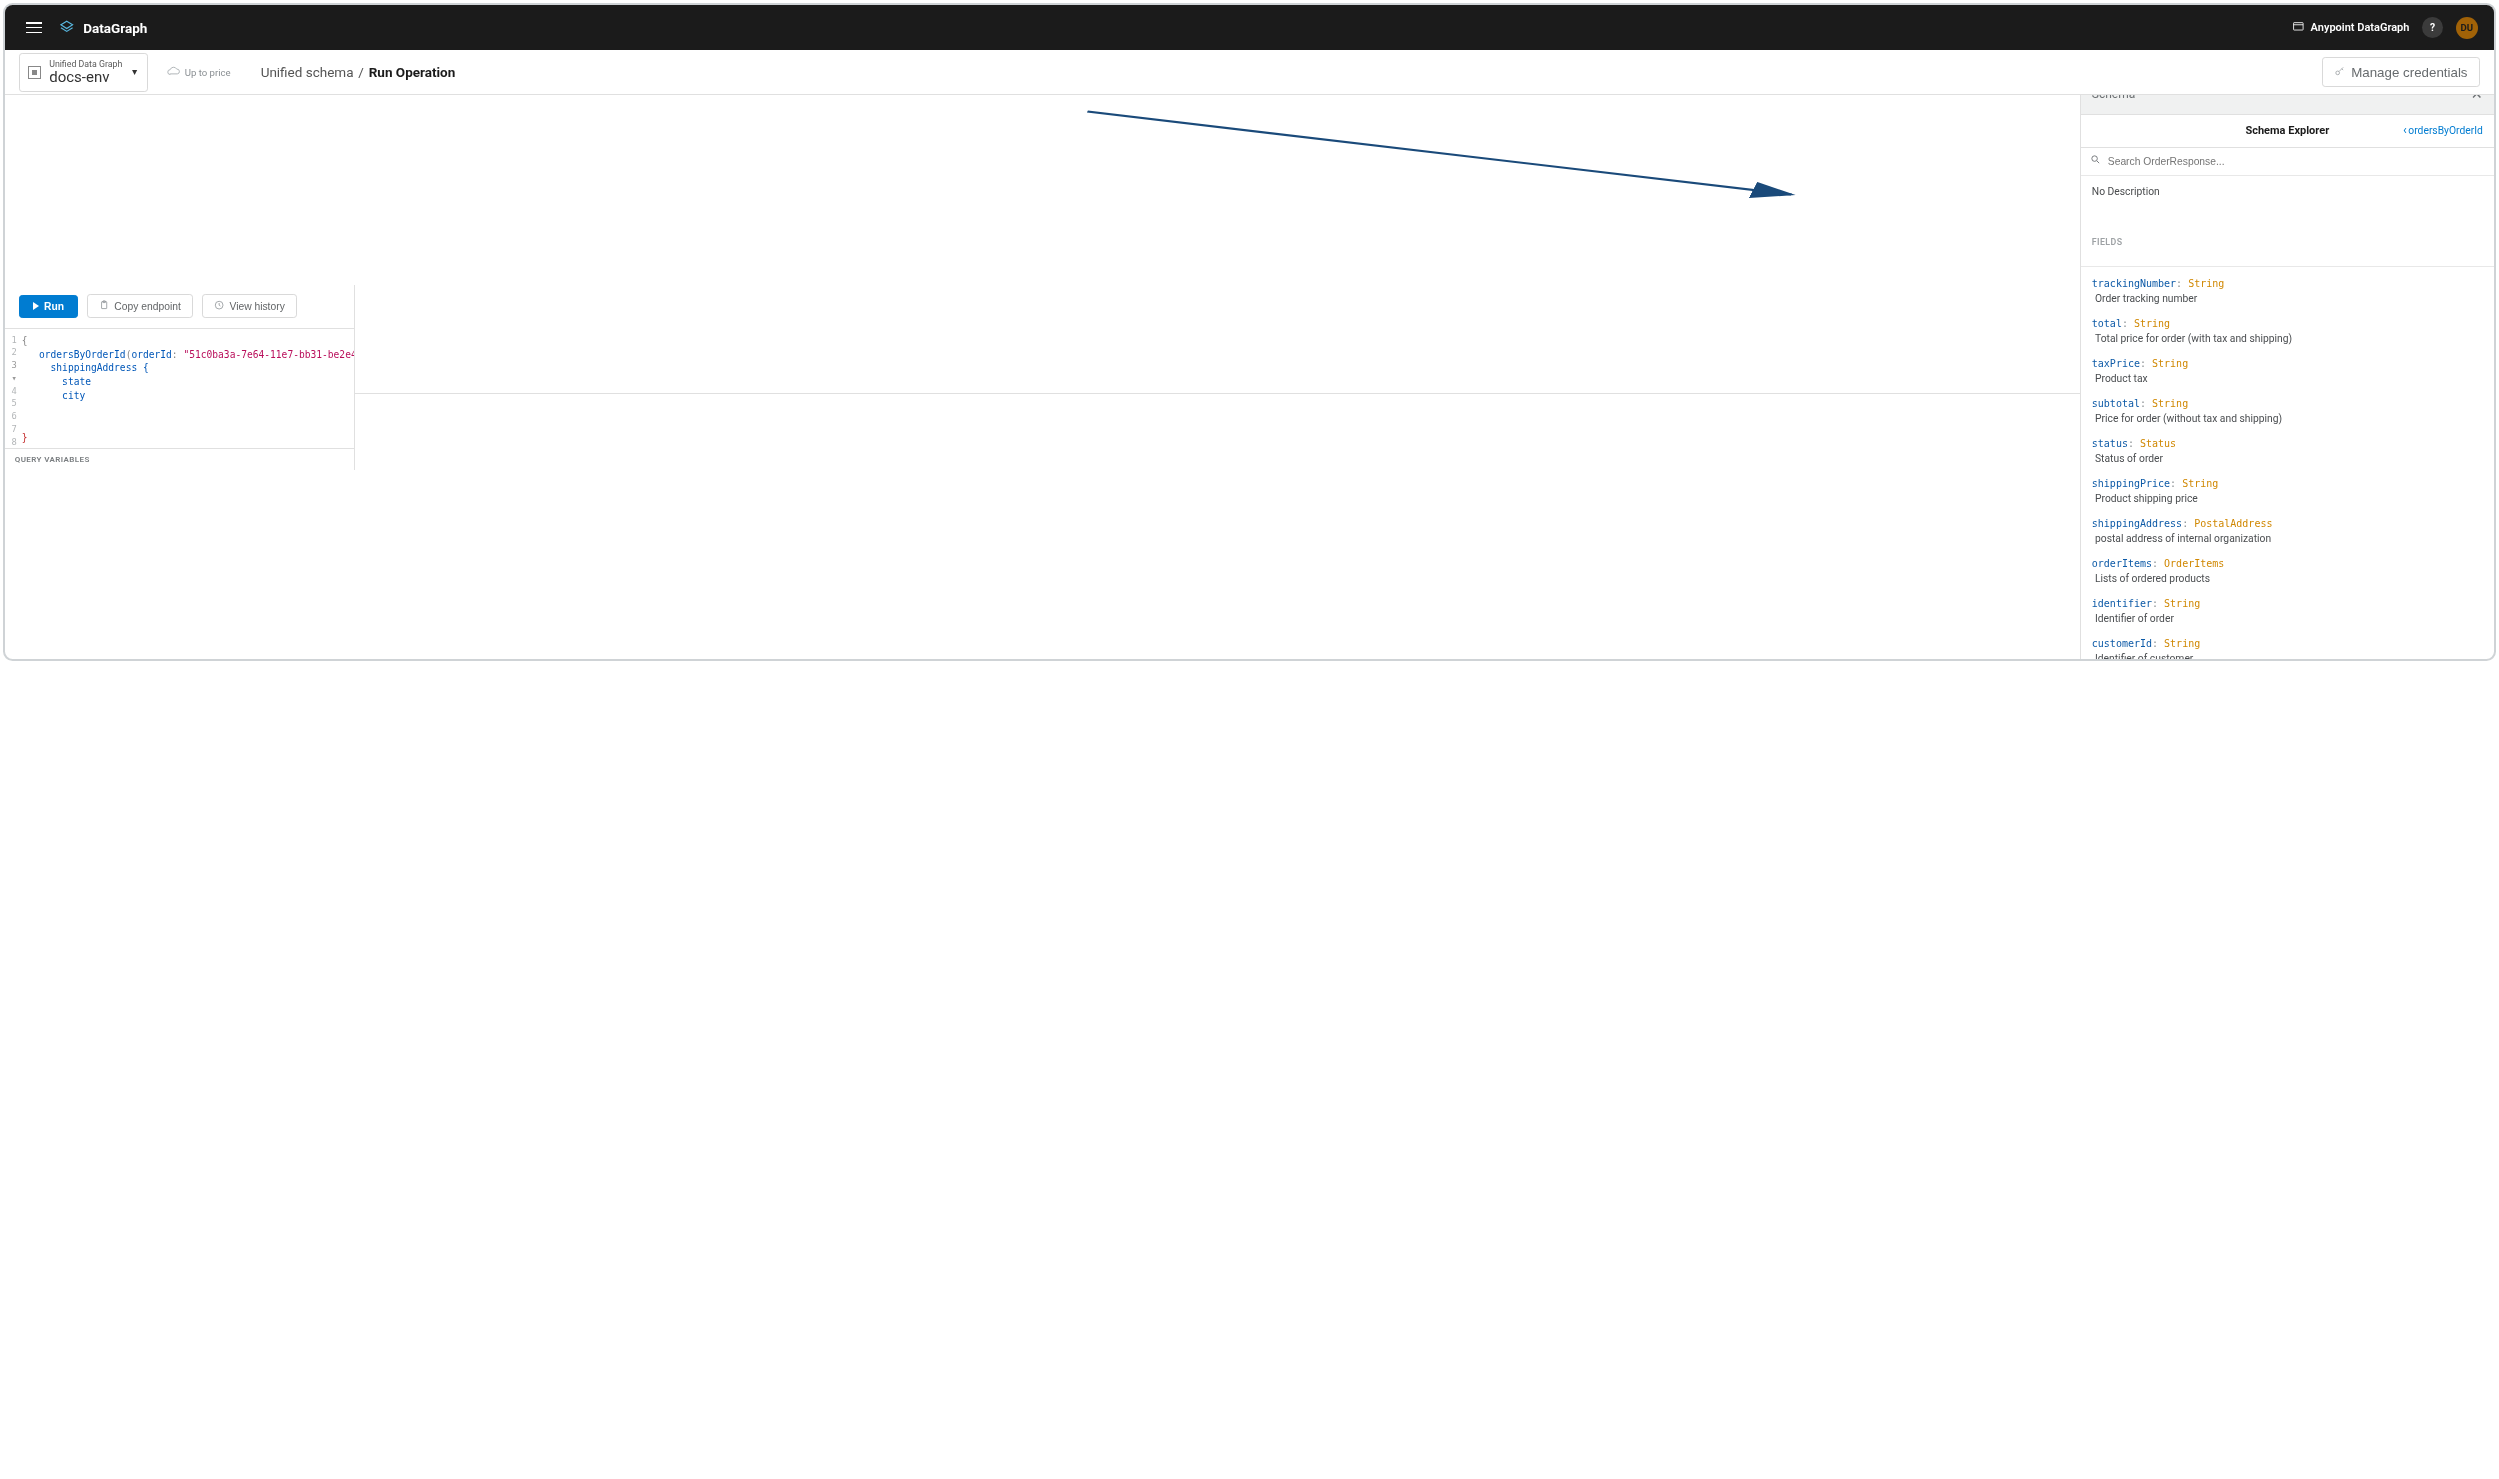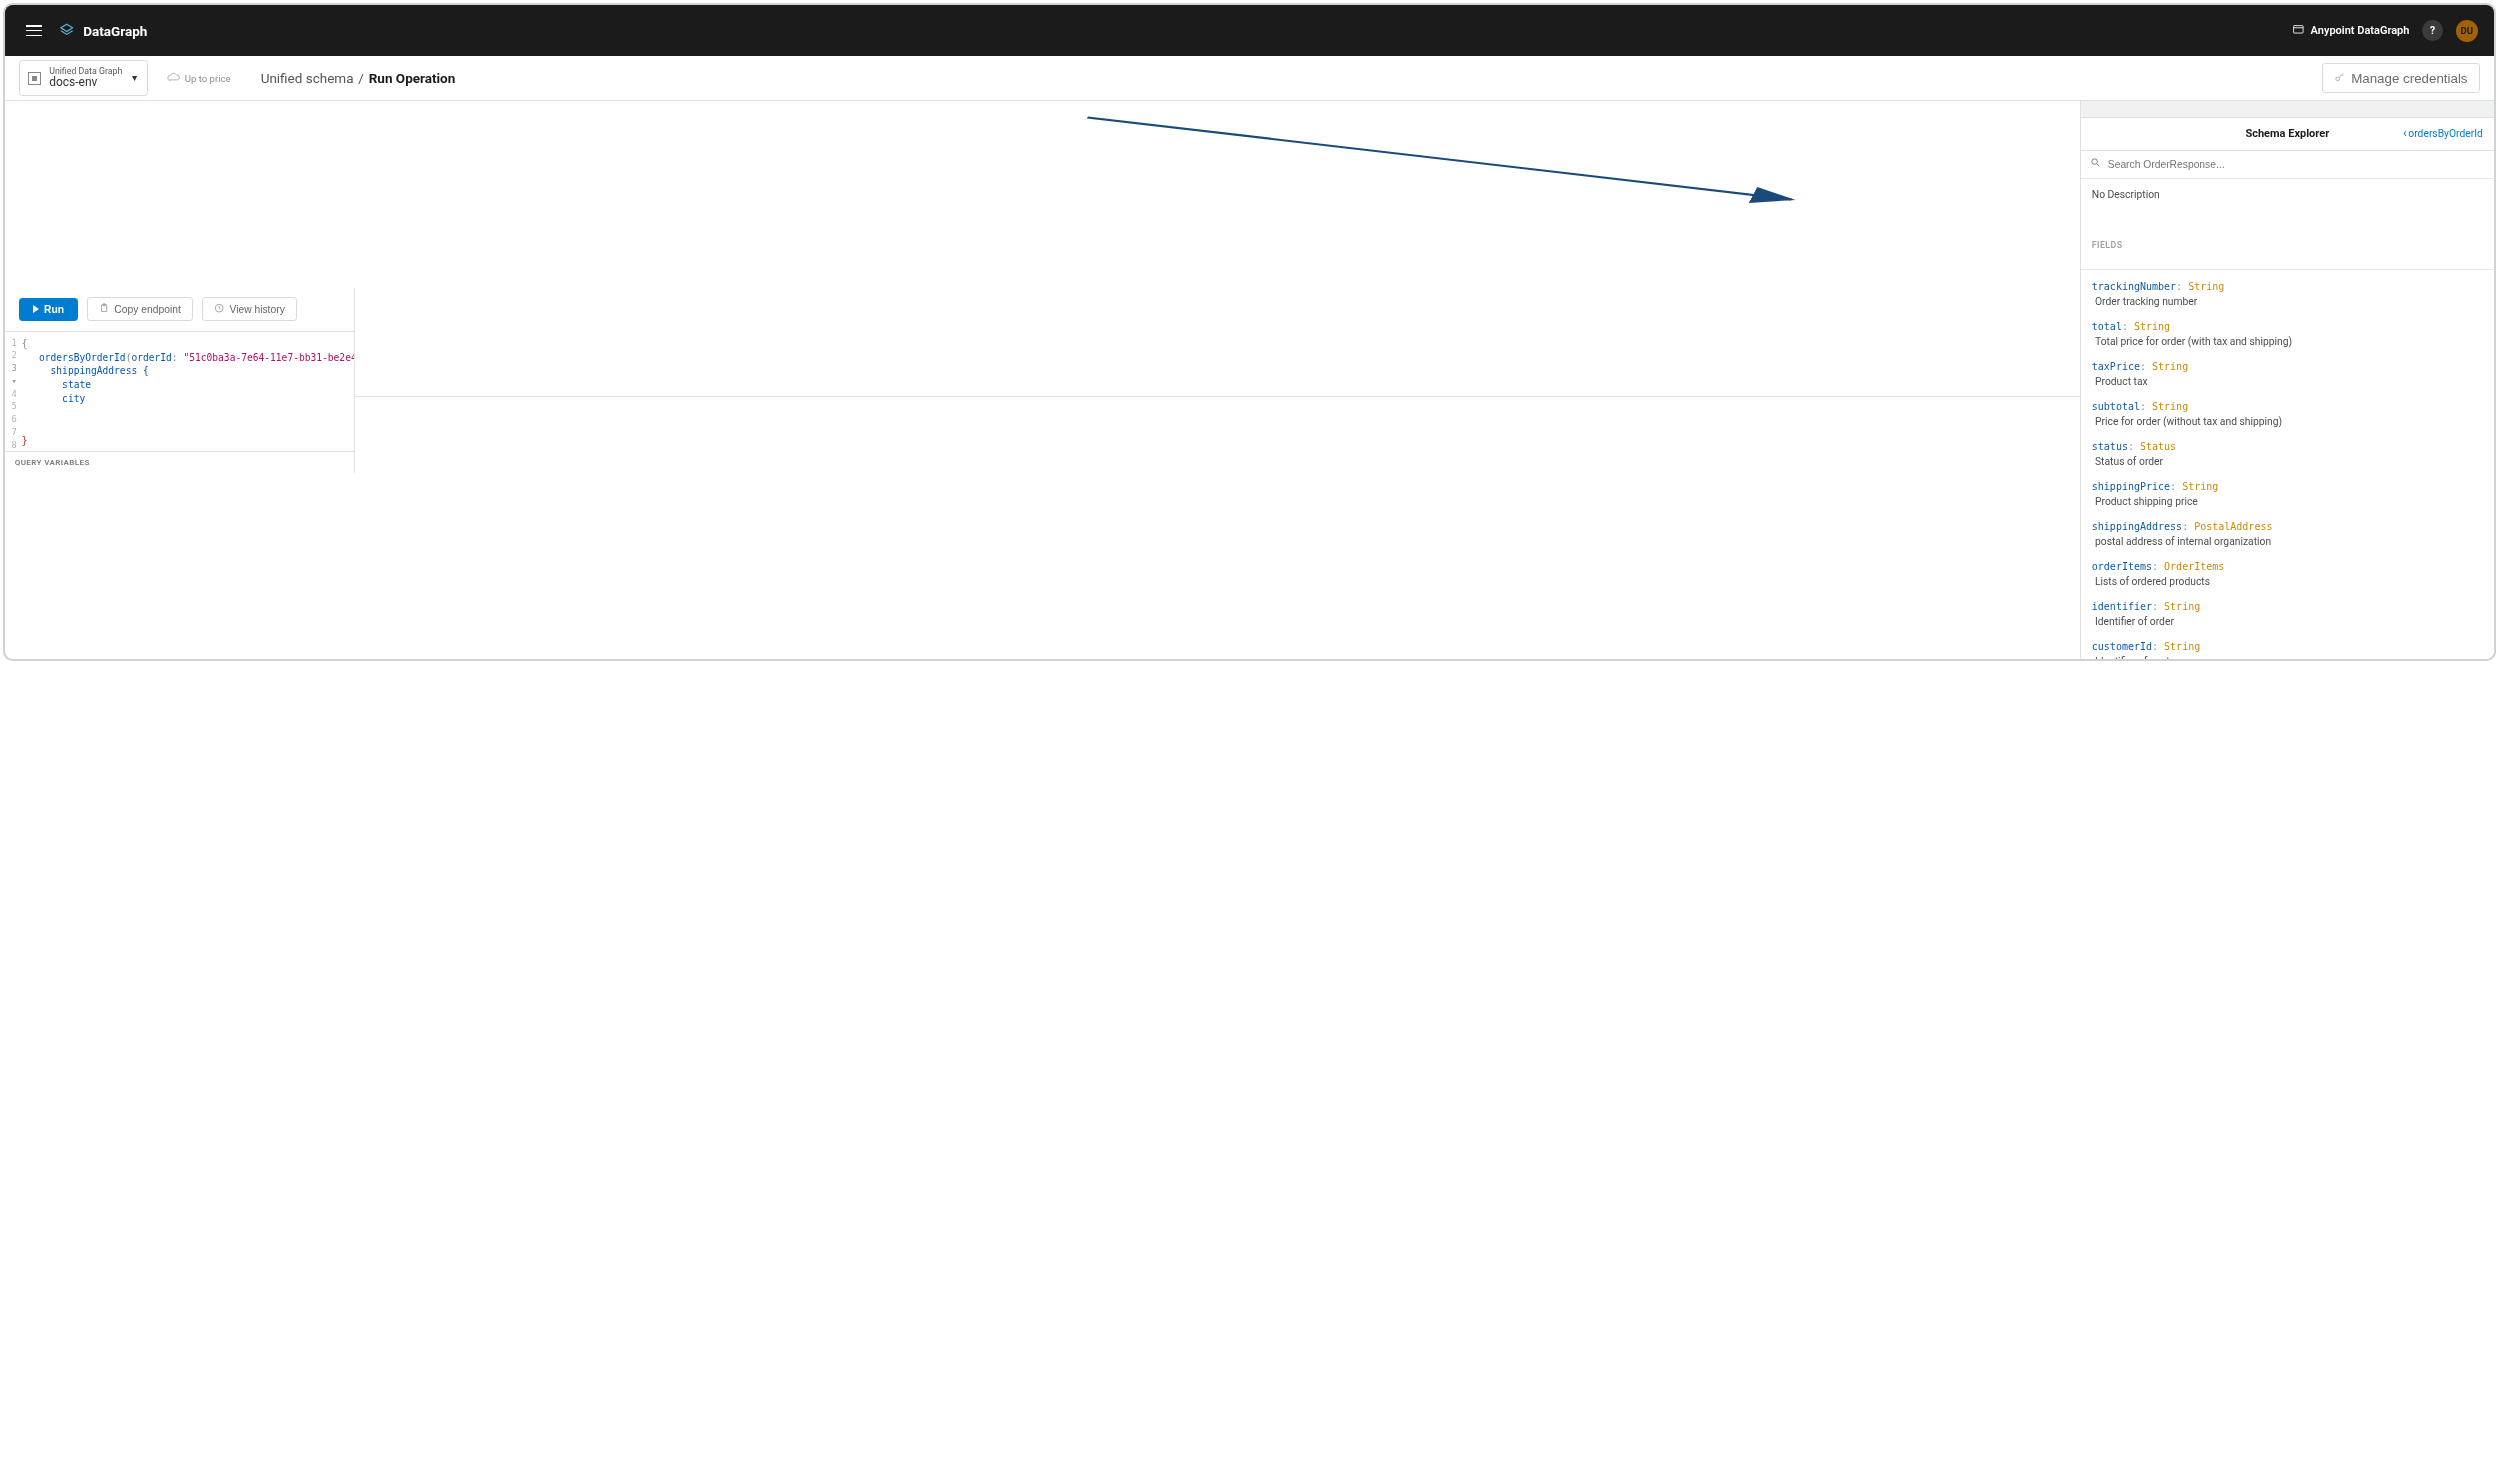--- a/index.html
+++ b/index.html
@@ -17,21 +17,21 @@
   height: 658px;
   display: flex;
   flex-direction: column;
   position: relative;
 }
 
 
 .topbar {
   background: #1b1b1b;
   color: #fff;
-  height: 51px;
+  height: 45px;
   display: flex;
   align-items: center;
   padding: 12px 16px;
   flex-shrink: 0;
 }
 .hamburger {
   display: flex;
   flex-direction: column;
   gap: 3.2px;
   cursor: pointer;
@@ -128,21 +128,21 @@
   justify-content: center;
 }
 .pp-icon::after {
   content: "";
   width: 4.8px;
   height: 4.8px;
   background: #888;
 }
 .pp-text { display: flex; flex-direction: column; line-height: 1.15; font-size: 8.8px; }
 .pp-line1 { color: #5a5a5a; font-size: 8.8px; }
-.pp-line2 { color: #333; font-size: 12px; }
+.pp-line2 { color: #333; font-size: 15px; }
 .pp-caret { margin-left: auto; font-size: 8.8px; color: #333; }
 .status-badge {
   margin-left: 17.5px;
   color: #8a8f93;
   font-size: 9.6px;
   display: flex;
   align-items: center;
   gap: 4.8px;
 }
 .cloud-icon { color: #aeb3b7; }

